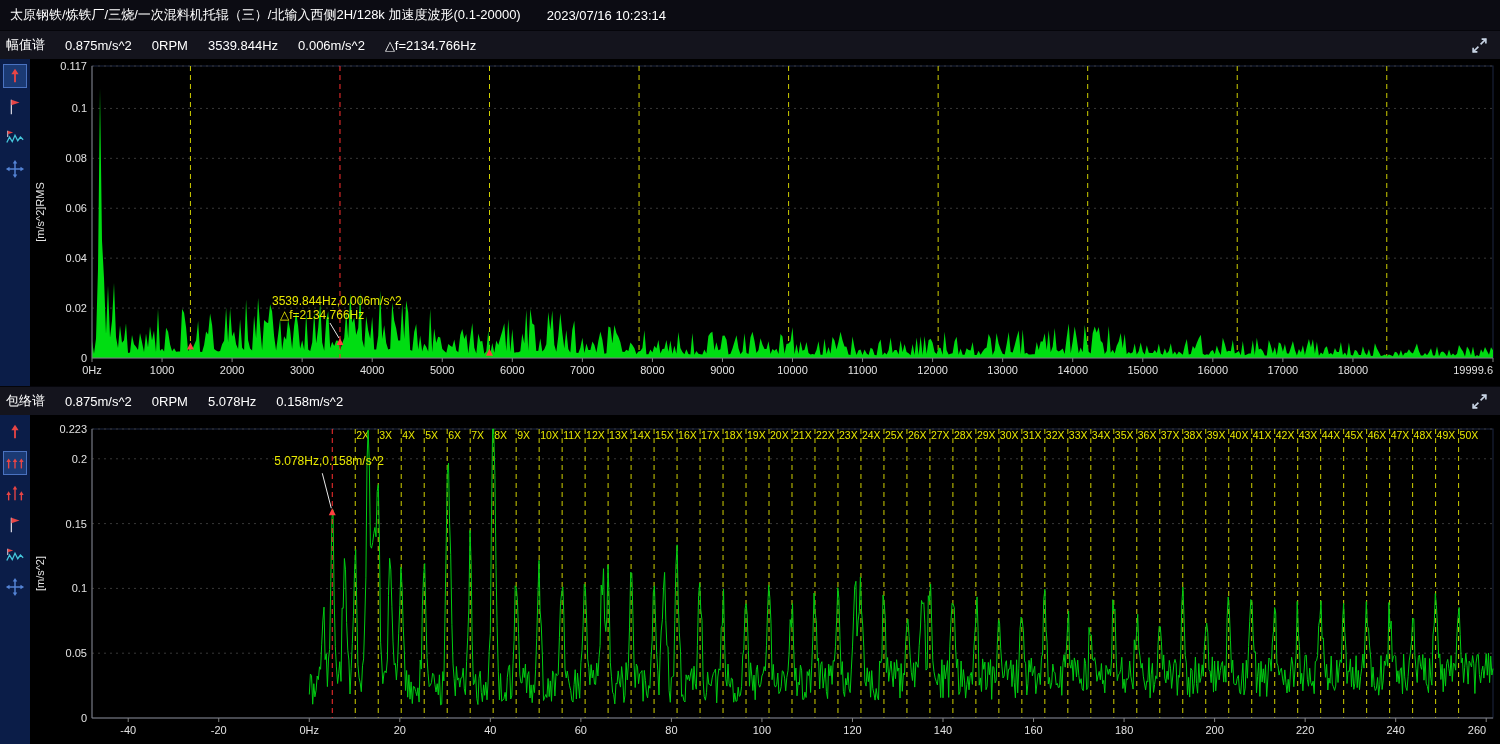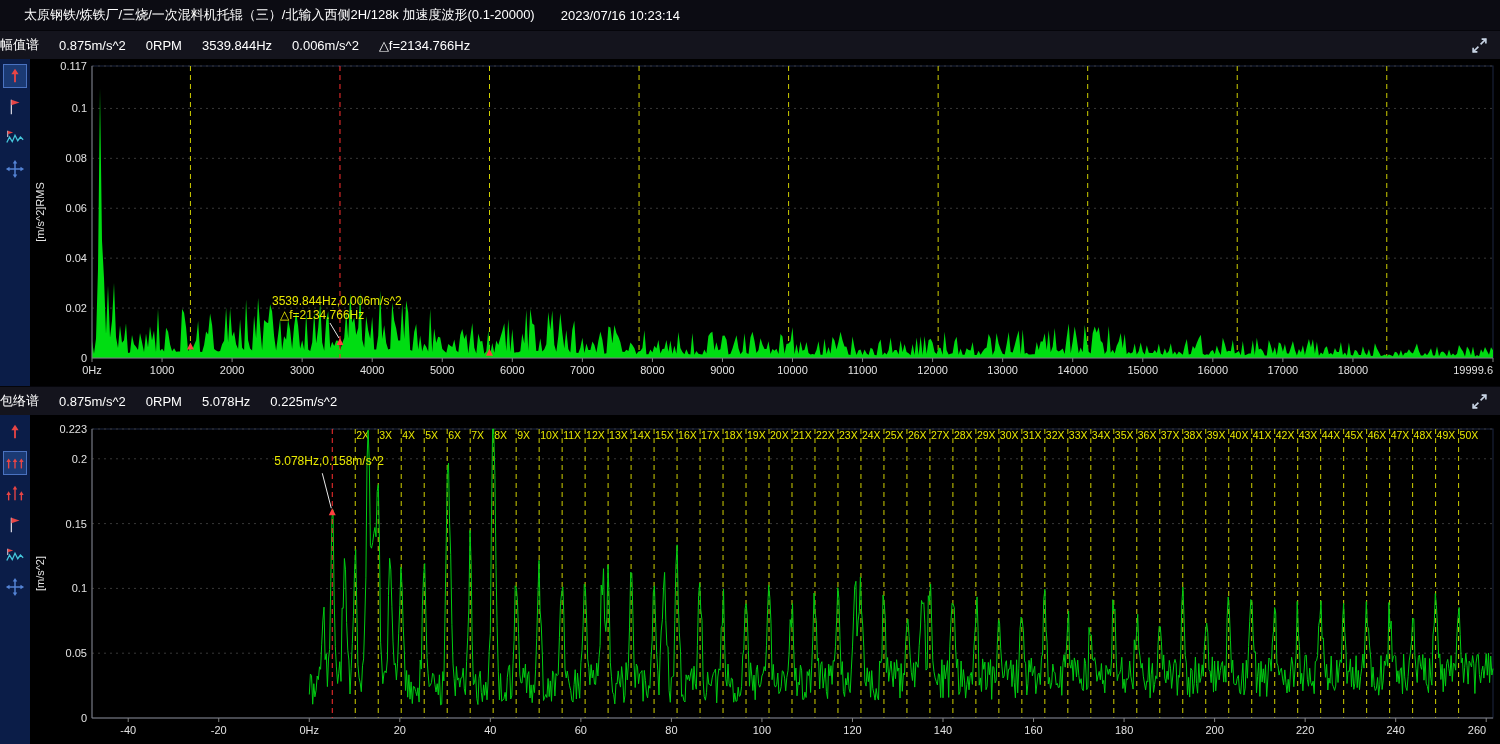--- a/index.html
+++ b/index.html
@@ -1,19 +1,19 @@
 <!DOCTYPE html>
 <html><head>
 <meta charset="utf-8">
 <style>
   html,body{margin:0;padding:0;background:#000;font-family:"Liberation Sans",sans-serif;}
   .app{width:1500px;height:744px;overflow:hidden;background:#000;position:relative;}
-  .titlebar{height:30px;background:#0c0c13;display:flex;align-items:center;padding-left:24px;color:#fff;font-size:13px;}
+  .titlebar{height:30px;background:#0c0c13;display:flex;align-items:center;padding-left:10px;color:#fff;font-size:13px;}
   .timestamp{margin-left:26px;}
-  .section-header{height:28px;background:#14141d;display:flex;align-items:center;gap:20px;padding:0 12px 0 0;color:#fff;font-size:13px;border-top:1px solid #05050a;}
+  .section-header{height:28px;background:#14141d;display:flex;align-items:center;gap:20px;padding:0 12px 0 6px;color:#fff;font-size:13px;border-top:1px solid #05050a;}
   .sec-title{font-weight:400;}
   .flex-spacer{flex:1;}
   .fs-btn{background:none;border:none;padding:0;margin:0;cursor:pointer;display:flex;align-items:center;}
   .chart-row{display:flex;background:#000;}
   .toolbar{width:30px;background:#0b1d48;display:flex;flex-direction:column;align-items:center;gap:7px;padding-top:5px;box-sizing:border-box;flex:0 0 30px;}
   .tool{width:24px;height:24px;display:flex;align-items:center;justify-content:center;border:1px solid transparent;box-sizing:border-box;cursor:pointer;}
   .tool.selected{background:#1b3a74;border:1px solid #4a72c0;}
   svg.chart{display:block;background:#000;}
 </style>
 </head>
@@ -151,21 +151,21 @@
         <text x="249.9710316206324" y="260.02564102564105" fill="#e8e800" font-size="12" font-family="&quot;Liberation Sans&quot;,sans-serif">△f=2134.766Hz</text>
         <line x1="299.9710316206324" y1="264.02564102564105" x2="308.9710316206324" y2="279.02564102564105" stroke="#e8e8e8" stroke-width="1"></line>
       </svg>
   </div>
 
   <div class="section-header">
     <span class="sec-title">包络谱</span>
     <span class="reading">0.875m/s^2</span>
     <span class="reading">0RPM</span>
     <span class="reading">5.078Hz</span>
-    <span class="reading">0.225m/s^2</span>
+    <span class="reading">0.158m/s^2</span>
     <span class="flex-spacer"></span>
     <button class="fs-btn">
       <svg width="17" height="17" viewBox="0 0 16 16">
         <path d="M10 2h4v4" fill="none" stroke="#c8d4e4" stroke-width="1.5"></path>
         <line x1="14" y1="2" x2="9" y2="7" stroke="#c8d4e4" stroke-width="1.5"></line>
         <path d="M2 10v4h4" fill="none" stroke="#c8d4e4" stroke-width="1.5"></path>
         <line x1="2" y1="14" x2="7" y2="9" stroke="#c8d4e4" stroke-width="1.5"></line>
       </svg>
     </button>
   </div>

